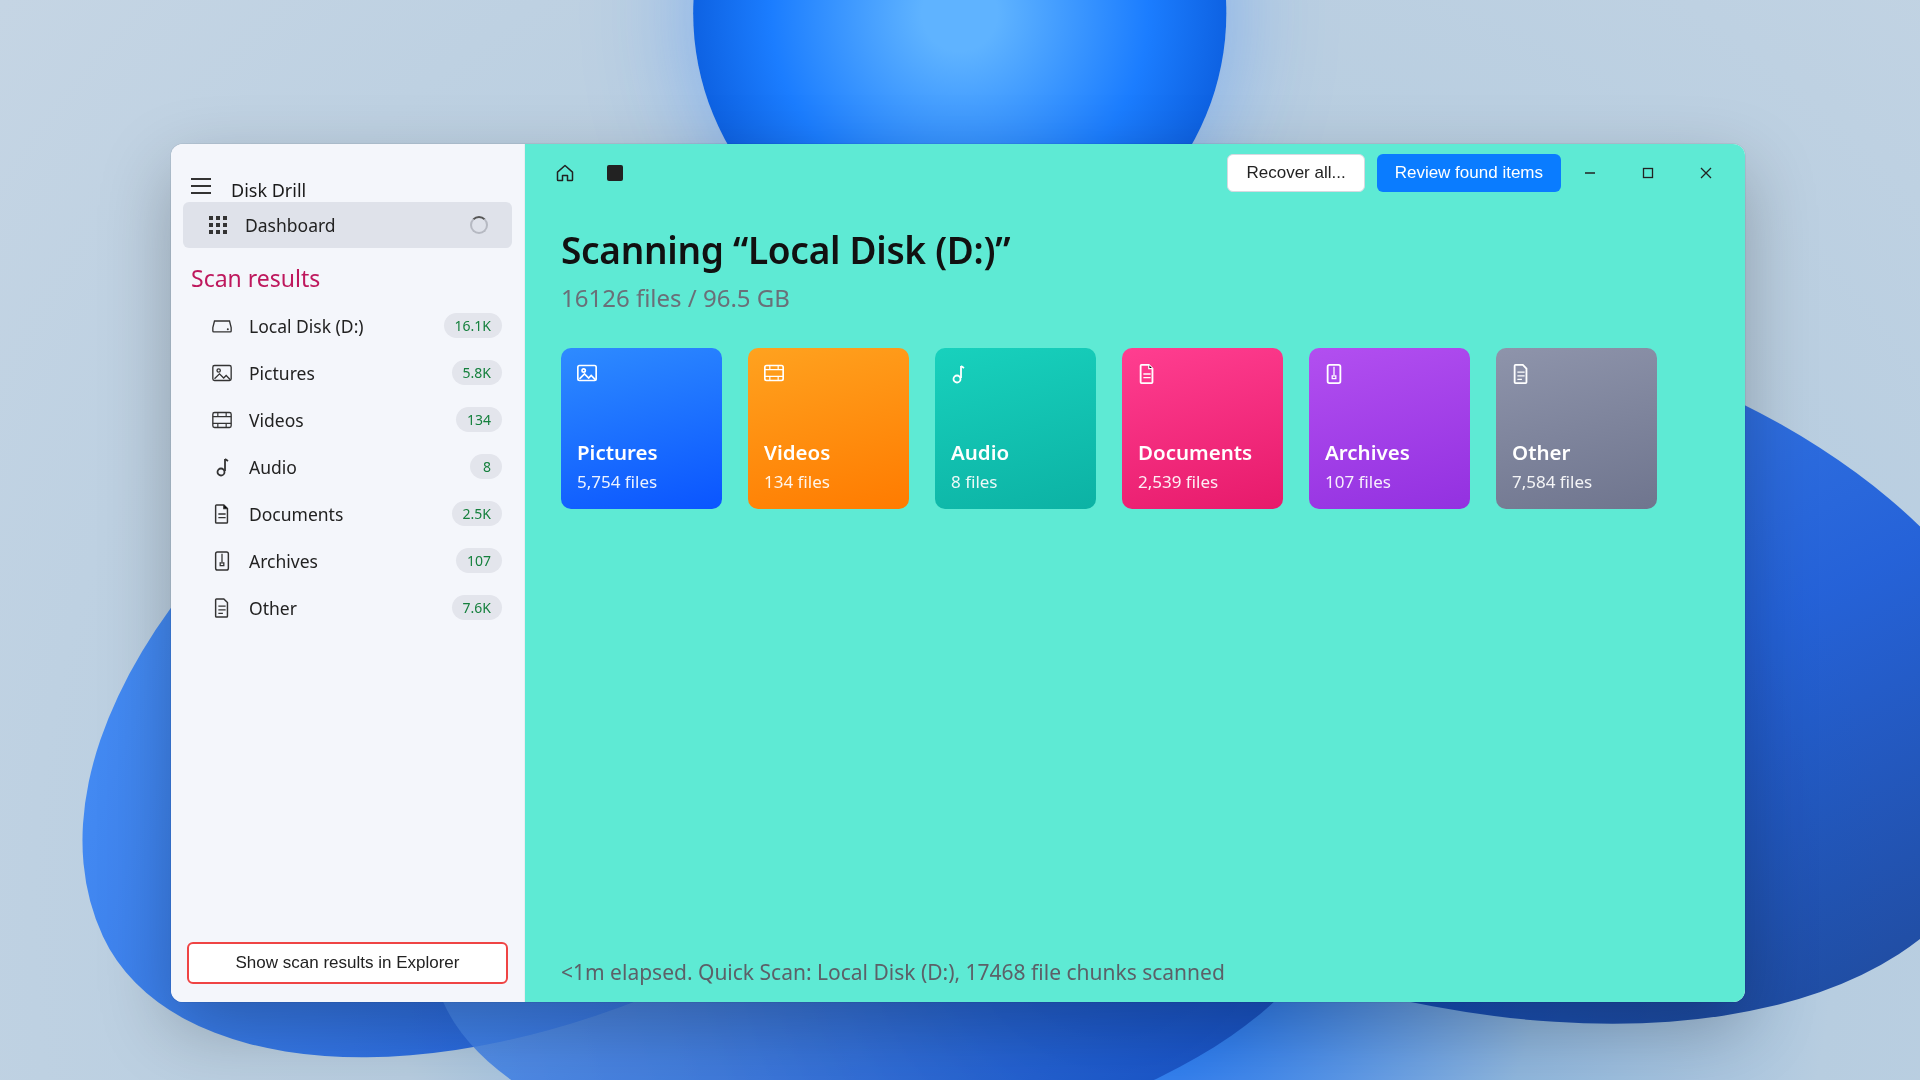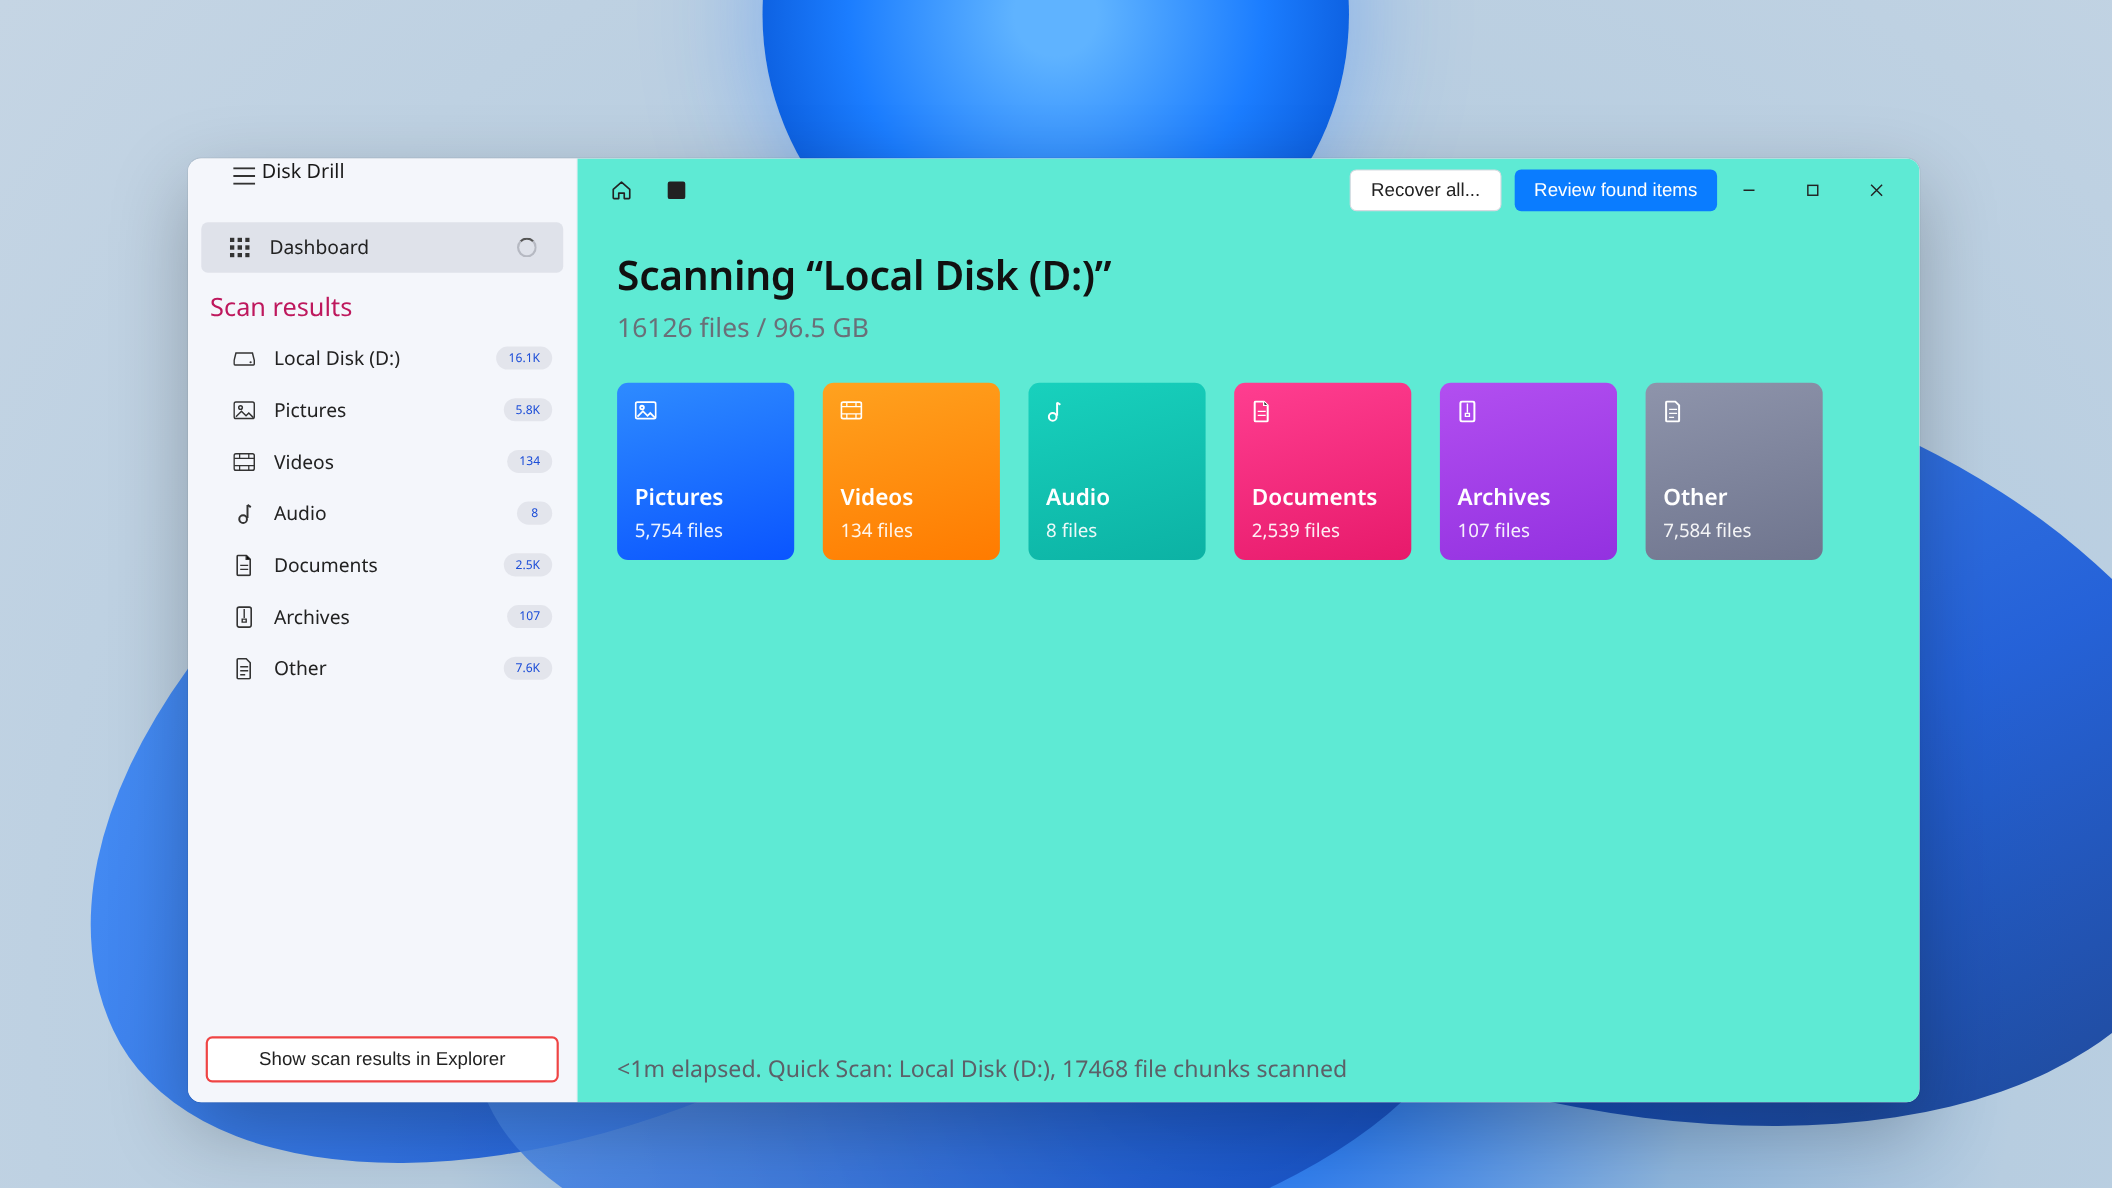--- a/index.html
+++ b/index.html
@@ -39,23 +39,23 @@
 .sidebar {
   width: 354px;
   background: #f4f6fb;
   display: flex;
   flex-direction: column;
   border-right: 1px solid rgba(0,0,0,.04);
 }
 .titlebar {
   height: 58px;
   display: flex;
-  align-items: flex-start;
+  align-items: flex-end;
   padding: 0 14px;
-  margin-left: 21px;
+  gap: 14px;
 }
 .hamburger { width: 32px; height: 32px; display:flex; align-items:center; justify-content:center; border-radius:4px; cursor:pointer;}
 .app-title { font-size: 18px; color:#1a1a1a; }
 .nav-section { padding: 0 12px; }
 .nav-item {
   display:flex; align-items:center;
   height: 46px;
   padding: 0 24px;
   border-radius: 6px;
   gap: 16px;
@@ -75,26 +75,26 @@
   padding: 0 10px 0 28px;
   border-radius: 6px;
   gap: 16px;
   cursor:pointer;
   color:#222;
   font-size: 17.5px;
 }
 .sub-item .nav-icon{width:22px; display:flex; justify-content:center;}
 .sub-item .spacer{flex:1;}
 .count-badge{
-  background:#e3e5ec; color:#1d4ed8;
+  background:#e3e5ec; color:#15803d;
   border-radius: 14px;
   padding: 3px 11px;
-  font-size: 11px;
+  font-size: 14px;
   min-width:32px;
-  text-align:center;
+  text-align:right;
 }
 .sidebar-spacer{flex:1;}
 .bottom-btn{
   margin: 0 16px 18px 16px;
   height: 42px;
   background:#fff;
   border:2px solid #ef4444;
   border-radius:6px;
   font-size:17px;
   color:#222;

